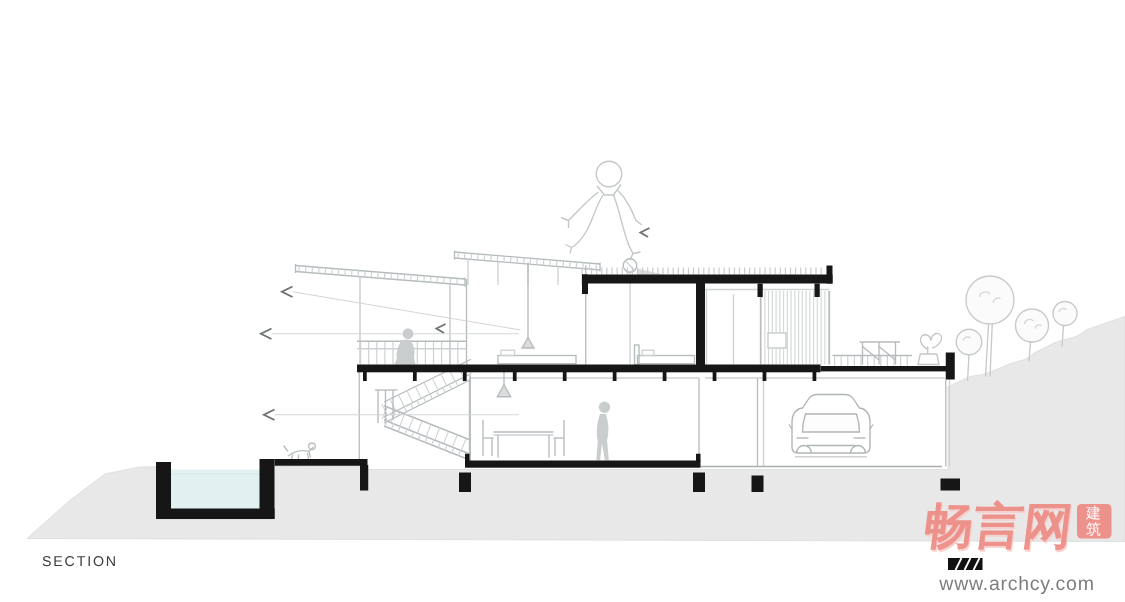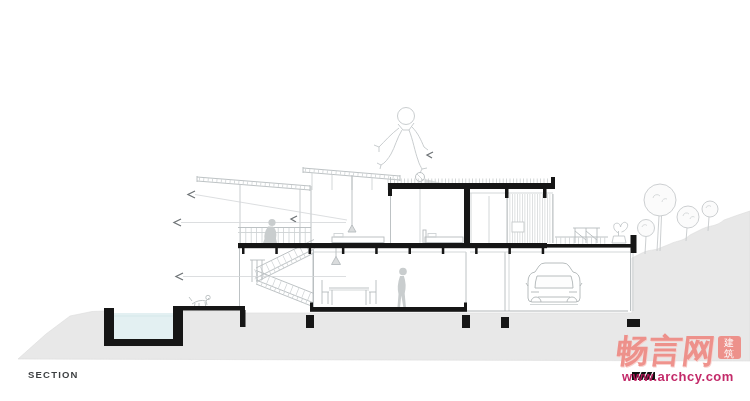--- a/index.html
+++ b/index.html
@@ -1,29 +1,29 @@
 <!DOCTYPE html>
 <html><head>
 <meta charset="utf-8">
 <style>
   html,body{margin:0;padding:0;background:#fff;}
   .stage{position:relative;width:750px;height:401px;background:#ffffff;overflow:hidden;
          font-family:"Liberation Sans",sans-serif;}
   .stage svg{position:absolute;left:0;top:0;}
-  .section-label{position:absolute;left:28px;top:369px;font-size:9.5px;font-weight:bold;
+  .section-label{position:absolute;left:28px;top:369px;font-size:9.5px;font-weight:normal;
 
          letter-spacing:1.2px;color:#3c3f41;}
   .watermark{position:absolute;left:606px;top:334px;width:144px;text-align:center;opacity:.92;}
   .wm-row{display:flex;align-items:flex-start;justify-content:center;}
   .wm-logo{font-family:"DejaVu Sans",sans-serif;font-size:33px;line-height:34px;font-weight:bold;
          color:#ee8a84;transform:skewX(-7deg);text-shadow:1px 1px 0 #f8cfcb;white-space:nowrap;}
   .wm-seal{width:23px;height:23px;margin-left:3px;margin-top:2px;background:#ee8a84;border-radius:3px;
          color:#ffffff;font-family:"DejaVu Sans",sans-serif;font-size:10px;line-height:11px;
          display:flex;flex-direction:column;align-items:center;justify-content:center;}
-  .wm-url{font-size:13px;letter-spacing:.5px;color:#be185d;margin-top:1px;font-weight:bold;}
+  .wm-url{font-size:13px;letter-spacing:.5px;color:#737373;margin-top:13px;font-weight:normal;}
 </style>
 </head>
 <body>
 
 <div class="stage">
 
 <svg width="750" height="401" viewBox="0 0 750 401">
 
   <g>
     <path d="M18,359 L46,334 L70,316 L92,311.5 L106,311 L106,346 L182,346 L182,311

